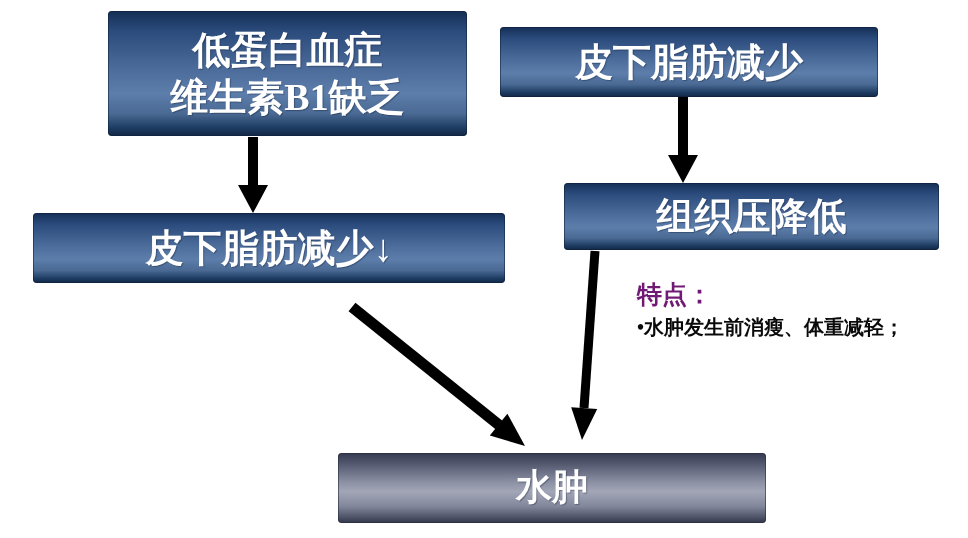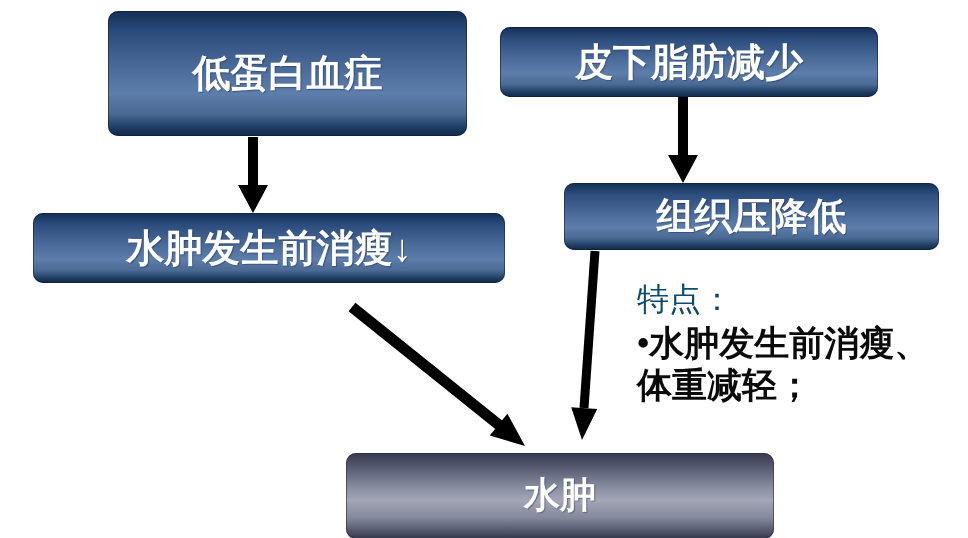--- a/index.html
+++ b/index.html
@@ -17,21 +17,21 @@
   }
   .nodebox {
     position: absolute;
     display: flex;
     flex-direction: column;
     align-items: center;
     justify-content: center;
     text-align: center;
     color: #ffffff;
     font-weight: bold;
-    border-radius: 10px;
+    border-radius: 4px;
     box-sizing: border-box;
   }
   .blue {
     background: linear-gradient(180deg,
       #142f55 0%, #2b4b7c 16%, #4a6a99 45%, #5d7dab 66%,
       #4a6a94 82%, #1c3a60 94%, #122845 100%);
     box-shadow: inset 0 0 0 1px rgba(12, 30, 58, 0.55);
   }
   .gray {
     background: linear-gradient(180deg,
@@ -53,29 +53,29 @@
     top: 0;
     pointer-events: none;
   }
   .note {
     position: absolute;
     left: 637px;
     top: 281px;
     width: 315px;
   }
   .note-heading {
-    color: #0c4a6e;
-    font-size: 32px;
-    font-weight: normal;
+    color: #701a75;
+    font-size: 25px;
+    font-weight: bold;
     line-height: 1.15;
     margin: 0 0 5px 0;
   }
   .note-bullet {
     color: #0a0a0a;
-    font-size: 35px;
+    font-size: 20px;
     font-weight: bold;
     line-height: 1.22;
     margin: 0;
   }
 </style>
 </head>
 <body>
 
 <div class="canvas">
 
@@ -93,35 +93,36 @@
       <polygon points="489.8,435.5 507.4,413.7 525,446" fill="#000000"></polygon>
     </g>
     <g>
       <line x1="595" y1="251" x2="584" y2="408" stroke="#000000" stroke-width="9"></line>
       <polygon points="571.2,407.2 597.2,409 582,440" fill="#000000"></polygon>
     </g>
   </svg>
 
   <div class="nodebox blue fs38" style="left:108px; top:11px; width:359px; height:125px;">
     <span class="box-line">低蛋白血症</span>
+    <span class="box-line">维生素B1缺乏</span>
   </div>
 
   <div class="nodebox blue fs38" style="left:500px; top:27px; width:378px; height:70px;">
     <span class="box-line">皮下脂肪减少</span>
   </div>
 
   <div class="nodebox blue fs38" style="left:33px; top:213px; width:472px; height:70px;">
-    <span class="box-line">水肿发生前消瘦↓</span>
+    <span class="box-line">皮下脂肪减少↓</span>
   </div>
 
   <div class="nodebox blue fs38" style="left:520px; top:183px; width:375px; height:67px;margin-left:44px;">
     <span class="box-line">组织压降低</span>
   </div>
 
-  <div class="nodebox gray fs36" style="left:346px; top:453px; width:428px; height:86px;">
+  <div class="nodebox gray fs36" style="left:338px; top:453px; width:428px; height:70px;">
     <span class="box-line">水肿</span>
   </div>
 
   <div class="note">
     <p class="note-heading">特点：</p>
     <p class="note-bullet">•水肿发生前消瘦、体重减轻；</p>
   </div>
 
 </div>
 

